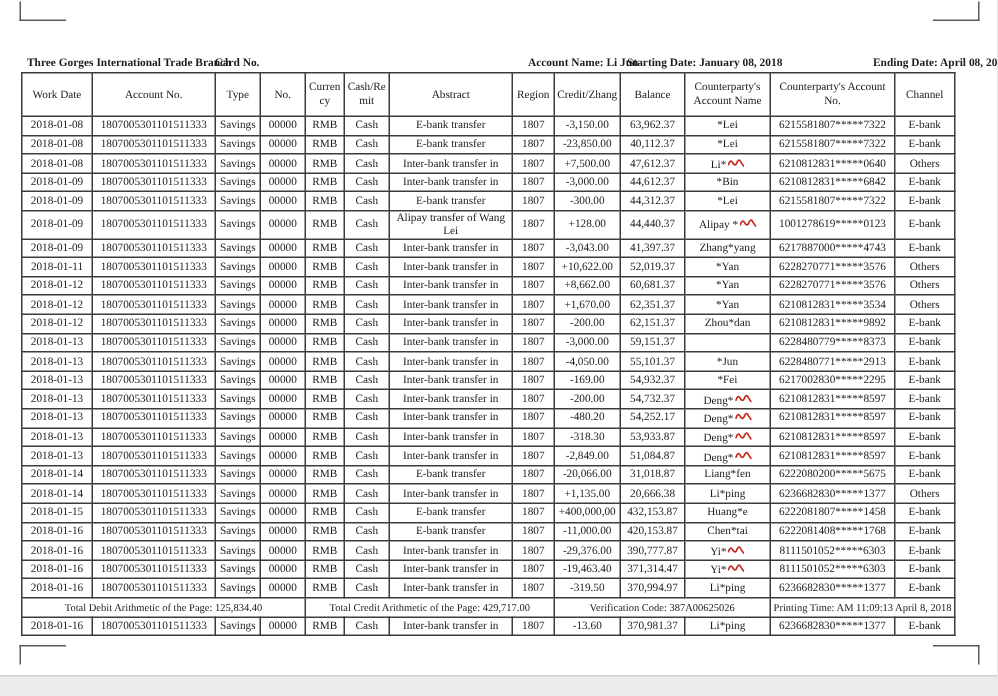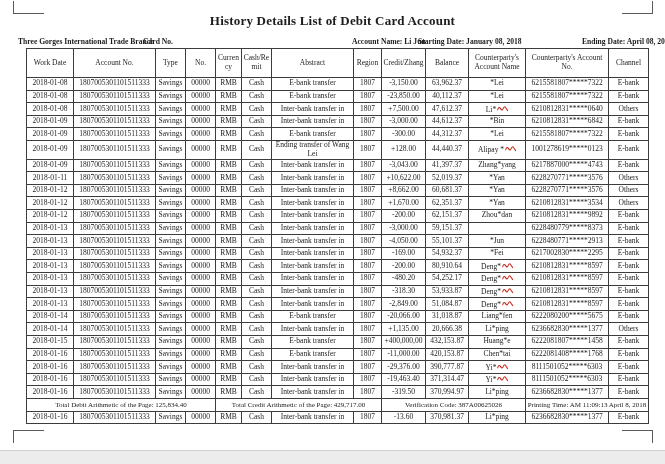--- a/index.html
+++ b/index.html
@@ -21,21 +21,21 @@
   }
   .info-row { position:absolute; top:37px; left:0; width:100%; height:11px;padding-left:36px; }
   .info-row span { position:absolute; font-weight:bold; font-size:7.6px; white-space:nowrap; }
   .i-branch  { left:18px; }
   .i-card    { left:143px;text-align:right; }
   .i-account { left:352px; }
   .i-start   { left:418px; }
   .i-end     { left:582px; }
 
   table.doc {
-    position:absolute; left:26px; top:48px; width:622px;
+    position:absolute; left:14px; top:48px; width:622px;
     border-collapse:collapse; table-layout:fixed;
     font-size:7.5px;
     font-family:Liberation Serif, serif;
   }
   table.doc th, table.doc td {
     border:1px solid #3c3c3c; text-align:center; vertical-align:middle;
     padding:0 1px; line-height:1.18; font-weight:normal;
     overflow-wrap:anywhere;
   }
   table.doc thead th { height:28px; font-size:7.5px; }
@@ -51,21 +51,20 @@
 </head>
 <body>
 
 <div class="page">
 
   <div class="corner tl"></div>
   <div class="corner tr"></div>
   <div class="corner bl"></div>
   <div class="corner br"></div>
 
-  <div class="title">History Details List of Debit Card Account</div>
 
   <div class="info-row">
     <span class="i-branch">Three Gorges International Trade Branch</span>
     <span class="i-card">Card No.</span>
     <span class="i-account">Account Name: Li Jun</span>
     <span class="i-start">Starting Date: January 08, 2018</span>
     <span class="i-end">Ending Date: April 08, 2018</span>
   </div>
 
   <table class="doc">
@@ -179,21 +178,21 @@
     <td>6215581807*****7322</td>
     <td>E-bank</td>
   </tr>
         <tr>
     <td>2018-01-09</td>
     <td>1807005301101511333</td>
     <td>Savings</td>
     <td>00000</td>
     <td>RMB</td>
     <td>Cash</td>
-    <td>Ending transfer of Wang Lei</td>
+    <td>Alipay transfer of Wang Lei</td>
     <td>1807</td>
     <td>+128.00</td>
     <td>44,440.37</td>
     <td><span>Alipay *</span><svg class="scribble" width="11" height="8" viewBox="0 0 11 8">
               <path d="M0.5,5.5 Q2,1.5 3.5,4.5 T6.5,4 Q8,1.5 9,4.5 L10.5,7" fill="none" stroke="#c5281c" stroke-width="1.1" stroke-linecap="round"></path>
             </svg></td>
     <td>1001278619*****0123</td>
     <td>E-bank</td>
   </tr>
         <tr>
@@ -319,21 +318,21 @@
         <tr>
     <td>2018-01-13</td>
     <td>1807005301101511333</td>
     <td>Savings</td>
     <td>00000</td>
     <td>RMB</td>
     <td>Cash</td>
     <td>Inter-bank transfer in</td>
     <td>1807</td>
     <td>-200.00</td>
-    <td>80,910.64</td>
+    <td>54,732.37</td>
     <td><span>Deng*</span><svg class="scribble" width="11" height="8" viewBox="0 0 11 8">
               <path d="M0.5,5.5 Q2,1.5 3.5,4.5 T6.5,4 Q8,1.5 9,4.5 L10.5,7" fill="none" stroke="#c5281c" stroke-width="1.1" stroke-linecap="round"></path>
             </svg></td>
     <td>6210812831*****8597</td>
     <td>E-bank</td>
   </tr>
         <tr>
     <td>2018-01-13</td>
     <td>1807005301101511333</td>
     <td>Savings</td>

